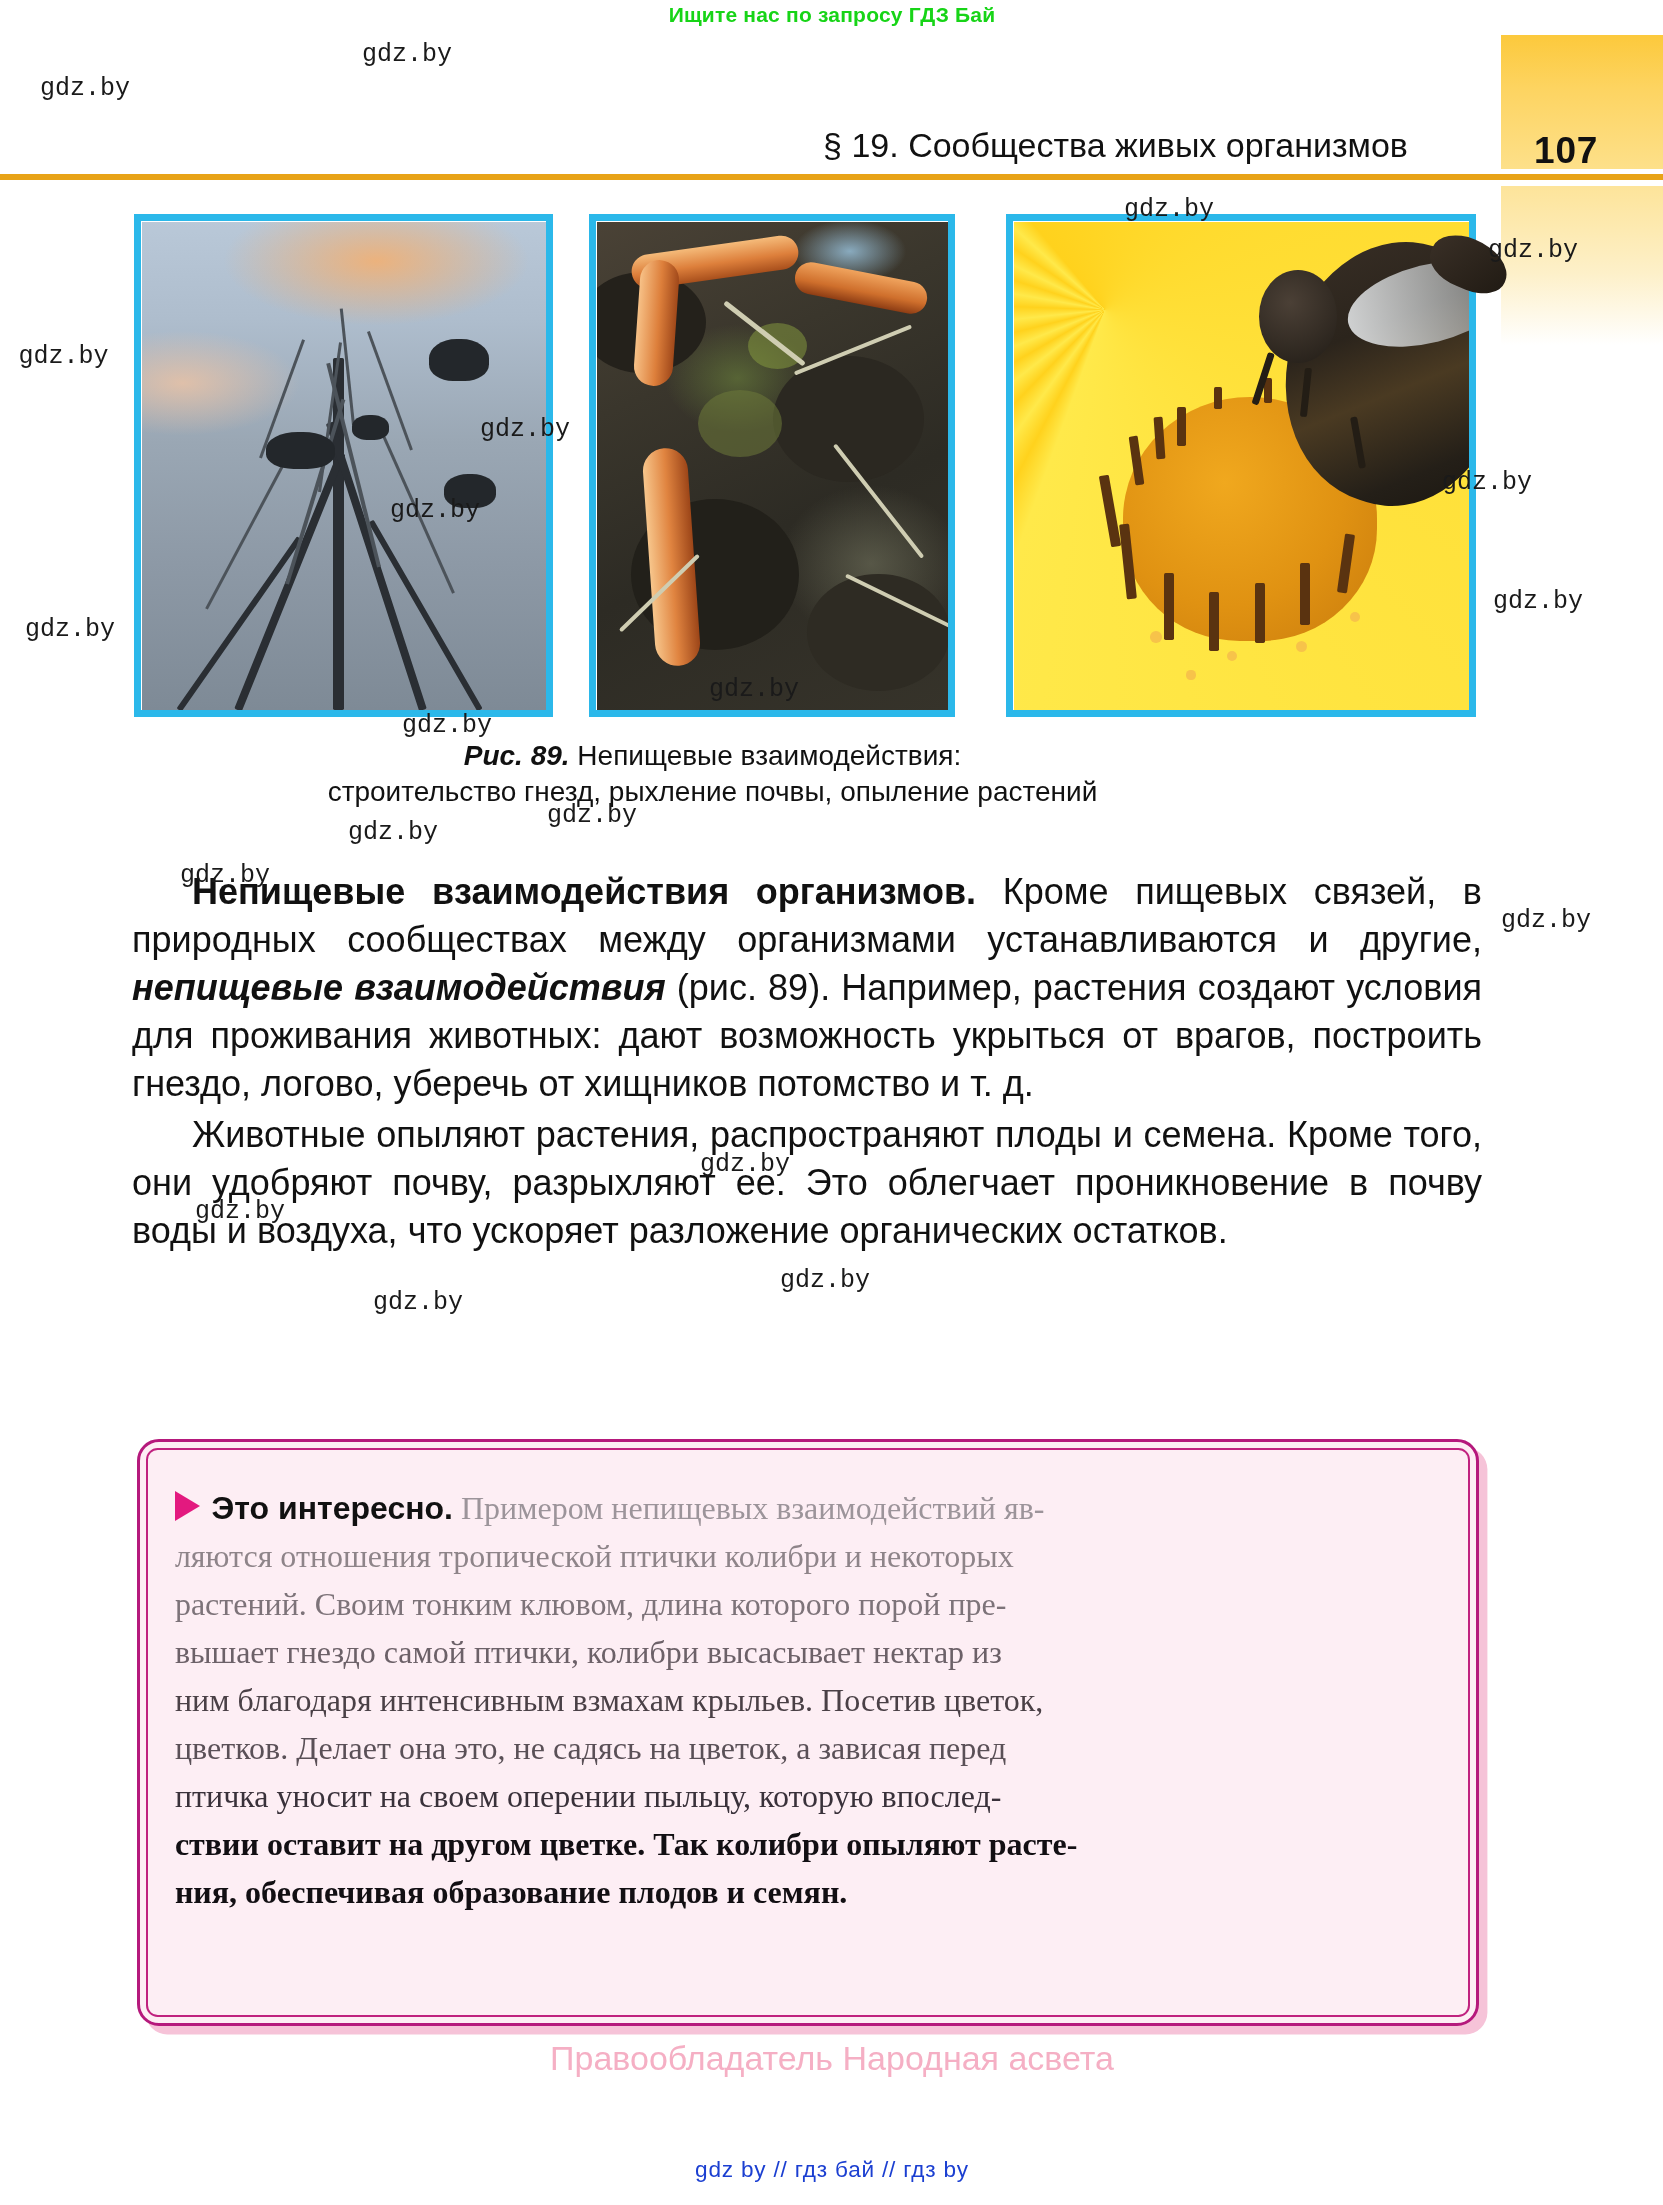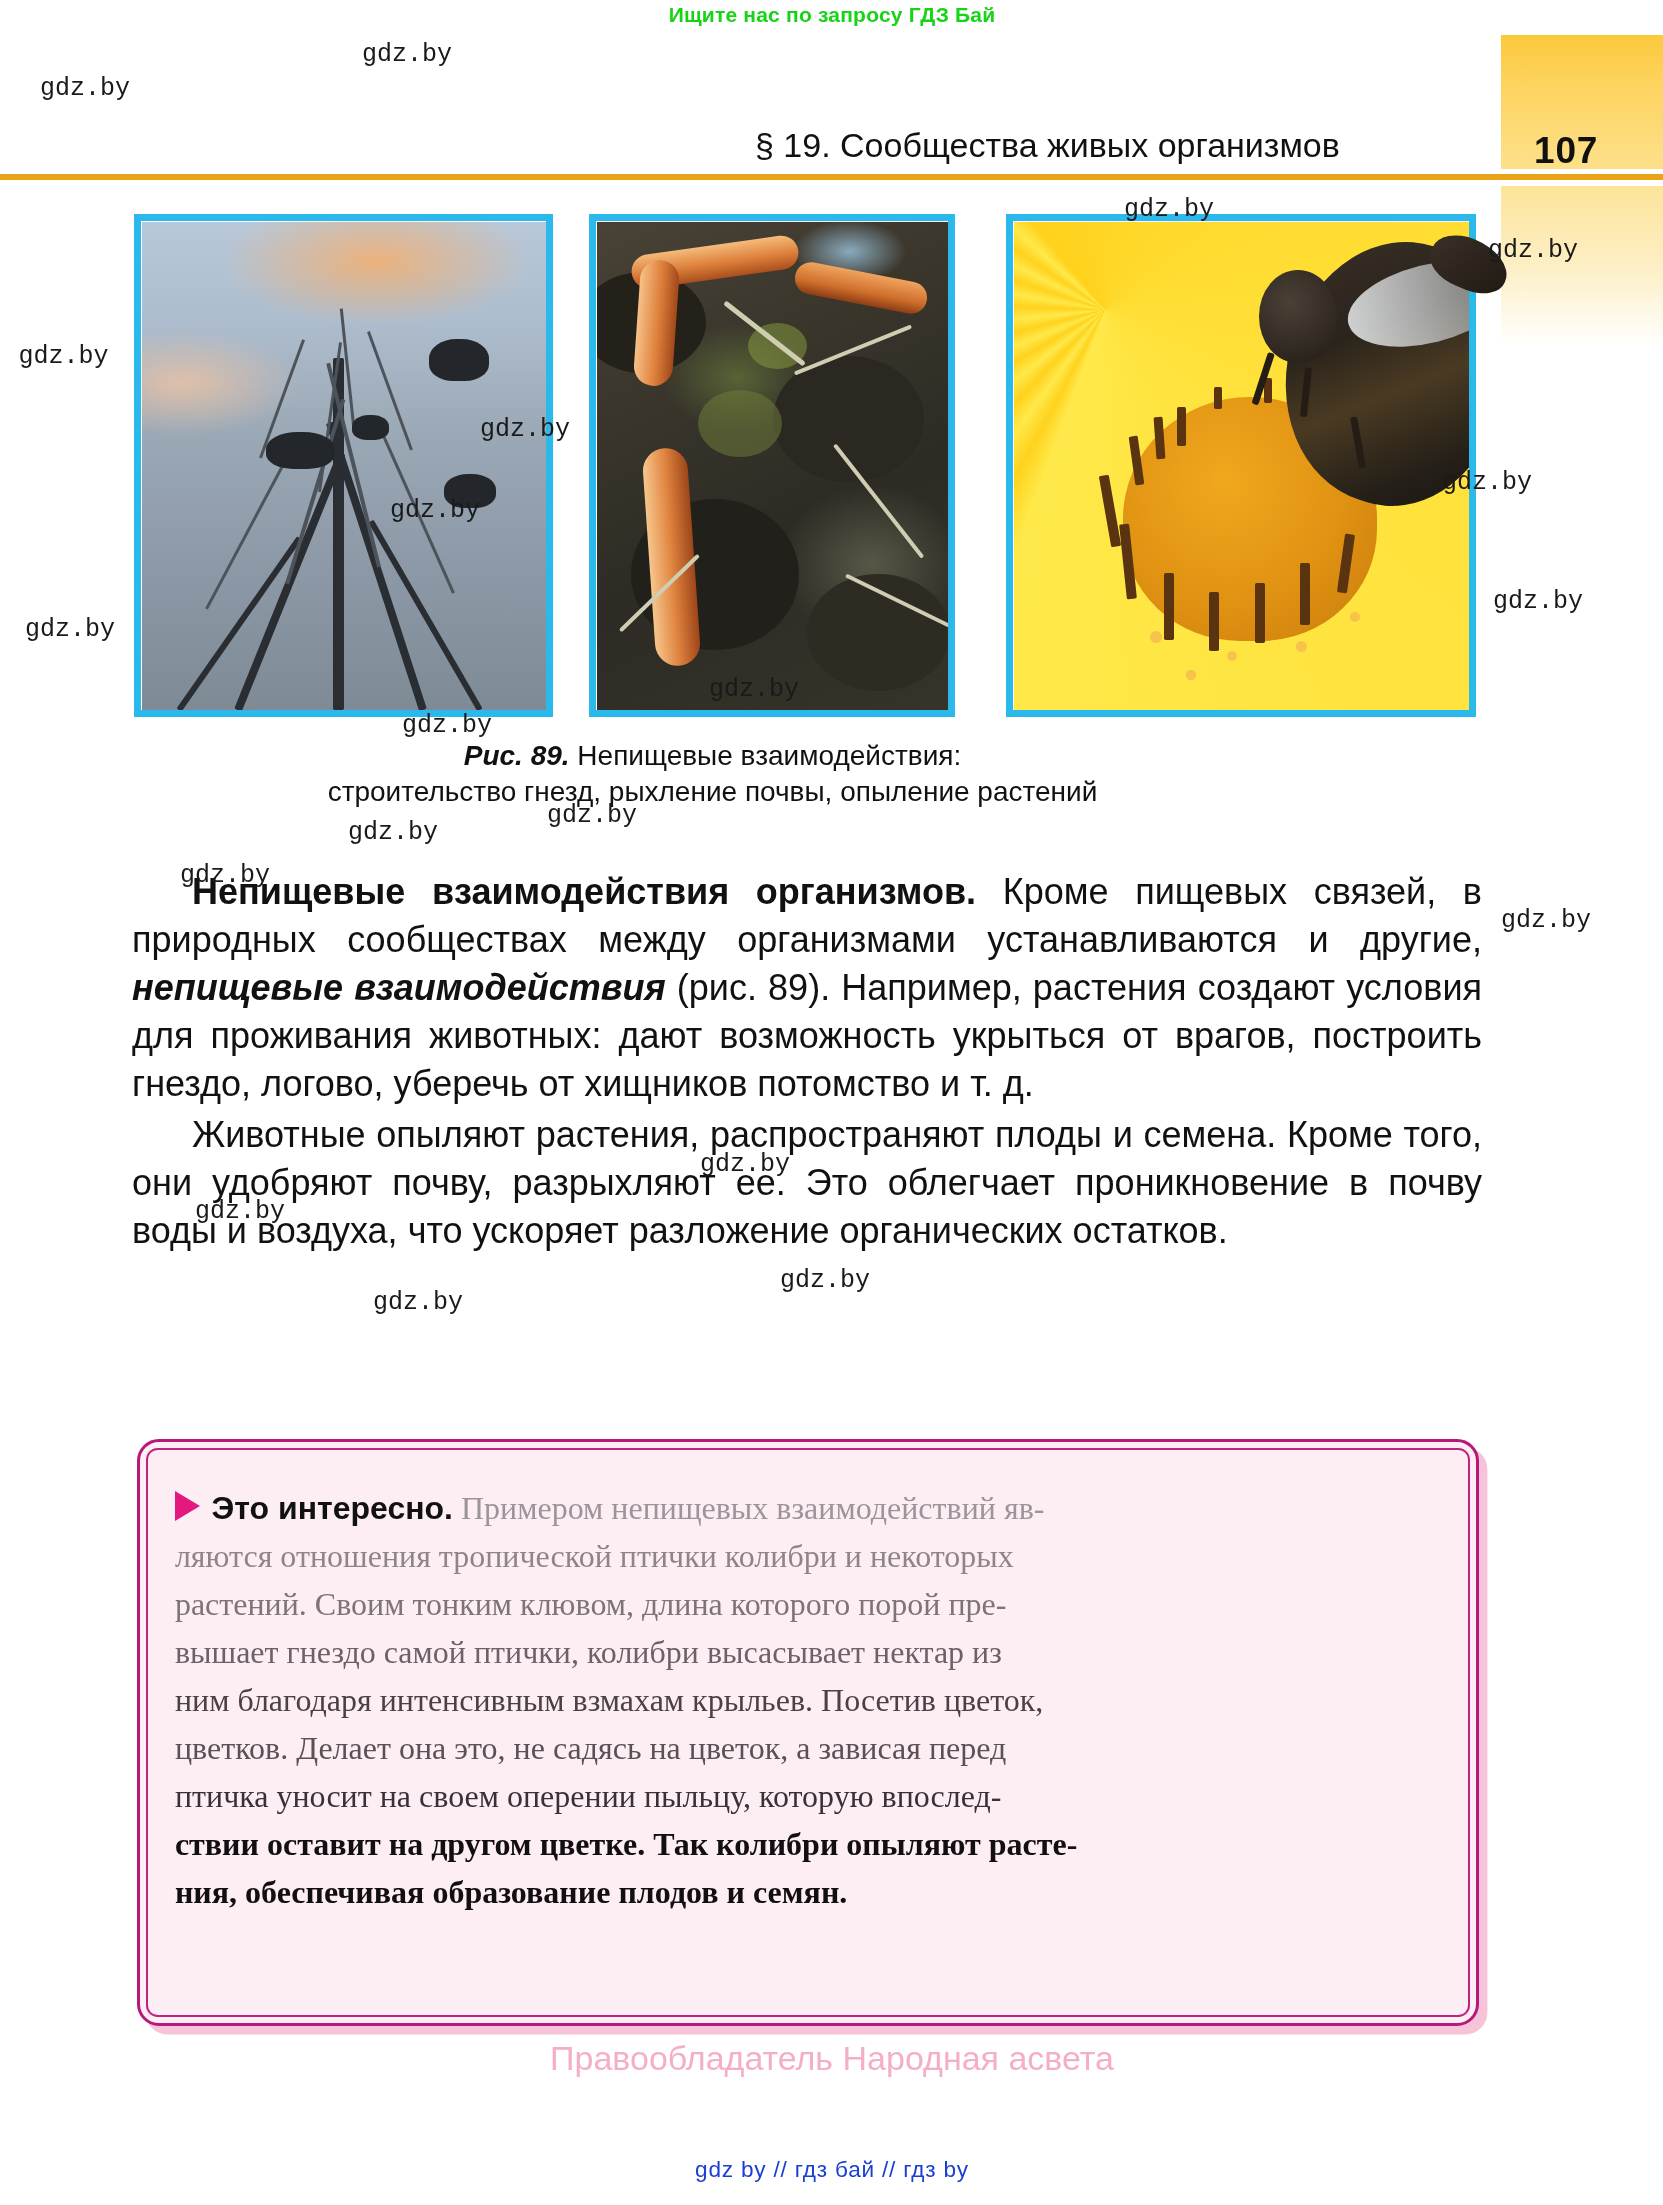--- a/index.html
+++ b/index.html
@@ -35,21 +35,21 @@
     position:absolute;left:1501px;top:186px;width:163px;height:159px;
     background:linear-gradient(180deg,#fde49a 0%,#fdf0c9 55%,#ffffff 100%);
   }
 
   
   #header-rule{
     position:absolute;left:0;top:174px;width:1664px;height:5.9px;
     background:#e8a317;
   }
   #header-title{
-    position:absolute;left:755px;top:126px;width:721px;text-align:left;
+    position:absolute;left:755px;top:126px;width:721px;text-align:center;
     font-family:"Liberation Sans", sans-serif;font-size:34px;color:#111;
     white-space:nowrap;
   }
 
   
   #figure-row{
     position:absolute;left:134px;top:214px;width:1342px;height:511px;
   }
   .photo{
     position:absolute;box-sizing:border-box;overflow:hidden;

